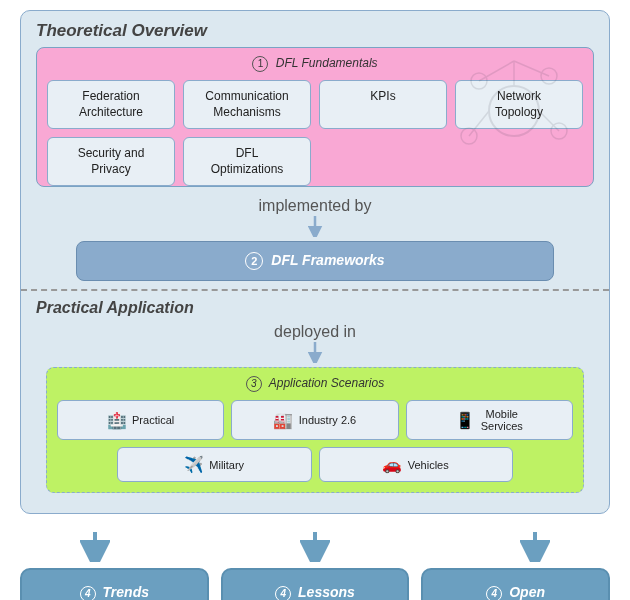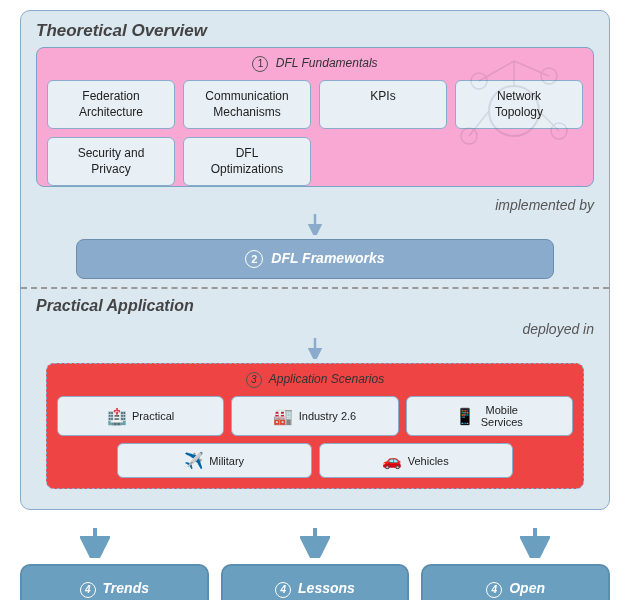--- a/index.html
+++ b/index.html
@@ -71,24 +71,23 @@
       border: 1.5px solid #8aabcc;
       border-radius: 6px;
       padding: 8px 6px;
       text-align: center;
       font-size: 12px;
       color: #222;
       line-height: 1.3;
     }
 
     .arrow-label {
-      font-size: 14px;
-      font-style: italic;
+      font-size: 16px;
       color: #555;
-      text-align: right;
+      text-align: center;
       display: block;
     }
 
     .arrow-svg {
       display: block;
       margin: 0 auto;
     }
 
     .dfl-frameworks-box {
       background: #8aabcc;
@@ -126,21 +125,21 @@
       font-weight: bold;
       margin: 6px 0 6px 0;
     }
 
     .dashed-divider {
       border-top: 2px dashed #999;
       margin: 8px -15px 8px -15px;
     }
 
     .app-scenarios-section {
-      background: #ef4444;
+      background: #bef264;
       border: 1.5px dashed #8aabcc;
       border-radius: 8px;
       padding: 8px 10px 10px 10px;
       margin: 0 10px;
     }
 
     .app-scenarios-title {
       text-align: center;
       font-size: 12px;
       font-style: italic;

